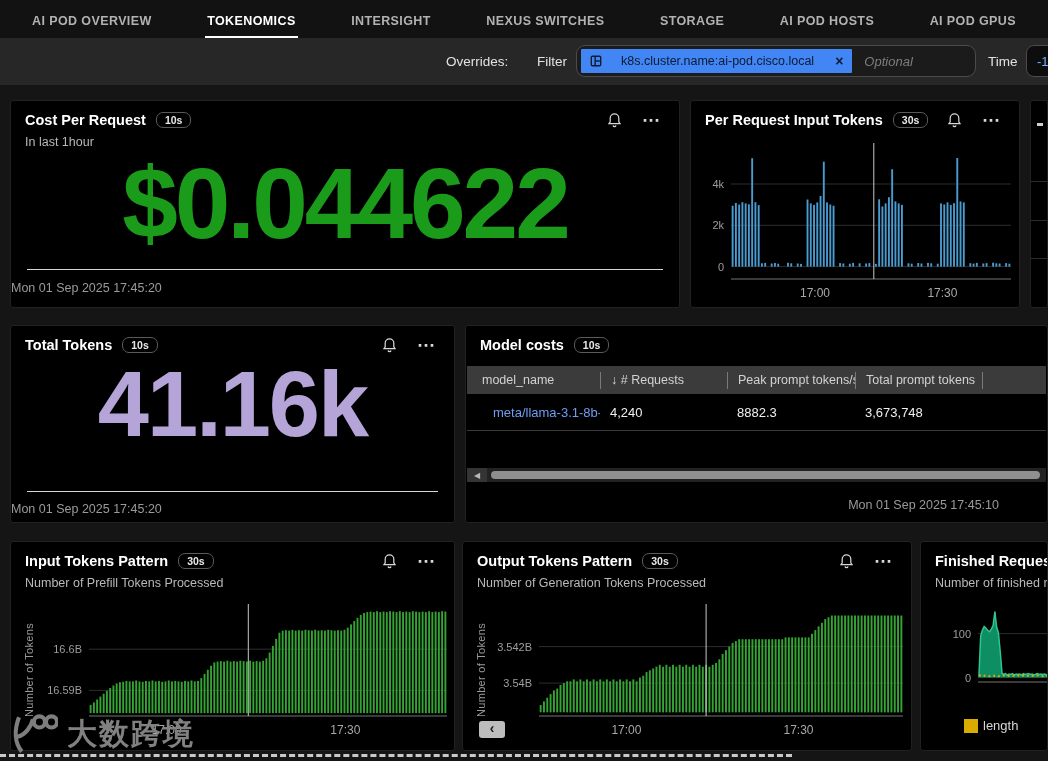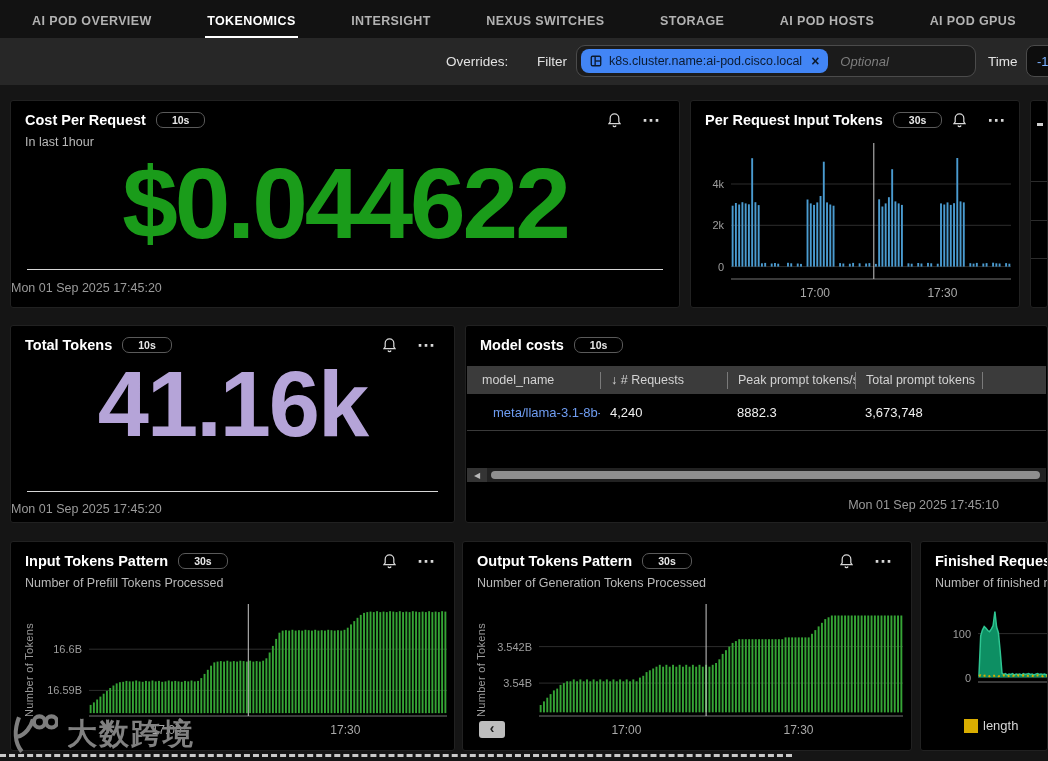--- a/index.html
+++ b/index.html
@@ -12,41 +12,41 @@
        padding:12px 2px 8px;border-bottom:2px solid transparent;white-space:nowrap}
   .tab.active{color:#fff;border-bottom-color:#fff}
   
   .ovbar{position:absolute;top:38px;left:0;right:0;height:47px;background:#272727}
   .ovlabel{position:absolute;font-size:13.5px;color:#e2e2e2;top:16px}
   #ov-overrides{left:446px}
   #ov-filter{left:537px}
   #ov-time{left:988px}
   .flt-input{position:absolute;left:576px;top:7px;width:400px;height:32px;border:1px solid #4b4b4b;
        border-radius:9px;background:#1b1b1b;display:flex;align-items:center;padding:0 4px;box-sizing:border-box;cursor:text}
-  .chip{display:flex;align-items:center;gap:7px;background:#4285f5;color:#0c1b30;font-size:12.5px;
-       font-weight:500;border-radius:8px;padding:4px 9px;white-space:nowrap}
+  .chip{display:flex;align-items:center;gap:19px;background:#4285f5;color:#0c1b30;font-size:12.5px;
+       font-weight:500;border-radius:1px;padding:4px 9px;white-space:nowrap}
   .chip .x{font-size:14px;font-weight:700;cursor:pointer;margin-left:2px}
   .placeholder{font-style:italic;color:#7e7e7e;font-size:13px;margin-left:12px}
   .time-input{position:absolute;left:1026px;top:7px;width:44px;height:32px;border:1px solid #4b4b4b;
        border-radius:8px;background:#0d0d0d;color:#7ab0ff;font-size:13px;display:flex;align-items:center;
        padding-left:10px;box-sizing:border-box;cursor:text}
   
   .panel{position:absolute;background:#000000;border:1px solid #212121;border-radius:3px;box-sizing:border-box;overflow:hidden}
   #p-cost  {left:10px;top:100px;width:670px;height:208px}
   #p-pri   {left:690px;top:100px;width:330px;height:208px}
   #p-sliver{left:1030px;top:100px;width:18px;height:208px}
   #p-total {left:10px;top:325px;width:445px;height:198px}
   #p-model {left:465px;top:325px;width:583px;height:198px}
   #p-input {left:10px;top:541px;width:445px;height:210px}
   #p-output{left:462px;top:541px;width:450px;height:210px}
   #p-fin   {left:920px;top:541px;width:128px;height:210px}
   .phead{display:flex;align-items:center;gap:10px;padding:11px 14px 0 14px}
   .ptitle{font-size:14.5px;font-weight:700;color:#fff;white-space:nowrap}
   .badge{font-size:10.5px;font-weight:700;color:#e8e8e8;border:1.5px solid #5a5a5a;border-radius:7px;
-       padding:1px 15px;white-space:nowrap}
+       padding:1px 8px;white-space:nowrap}
   .hicons{margin-left:auto;display:flex;align-items:center;gap:20px;padding-right:4px}
   .bell{cursor:pointer;display:flex}
   .dots{color:#d9d9d9;font-size:18px;letter-spacing:1px;line-height:8px;font-weight:700;cursor:pointer}
   .psub{font-size:12.5px;color:#b9b9b9;padding:7px 14px 0;white-space:nowrap;overflow:hidden}
   
   .bigval{display:flex;justify-content:center;align-items:center;font-weight:700}
   #cost-value{font-size:100px;height:100px;margin-top:4px;color:#1a9c1a;letter-spacing:-3px}
   #tokens-value{font-size:92px;height:102px;color:#b5a4d8;letter-spacing:-2px}
   .vline{position:absolute;left:16px;right:16px;border-top:1.5px solid #d6d6d6}
   .vts{position:absolute;left:0;right:0;font-size:12.5px;color:#9a9a9a}

